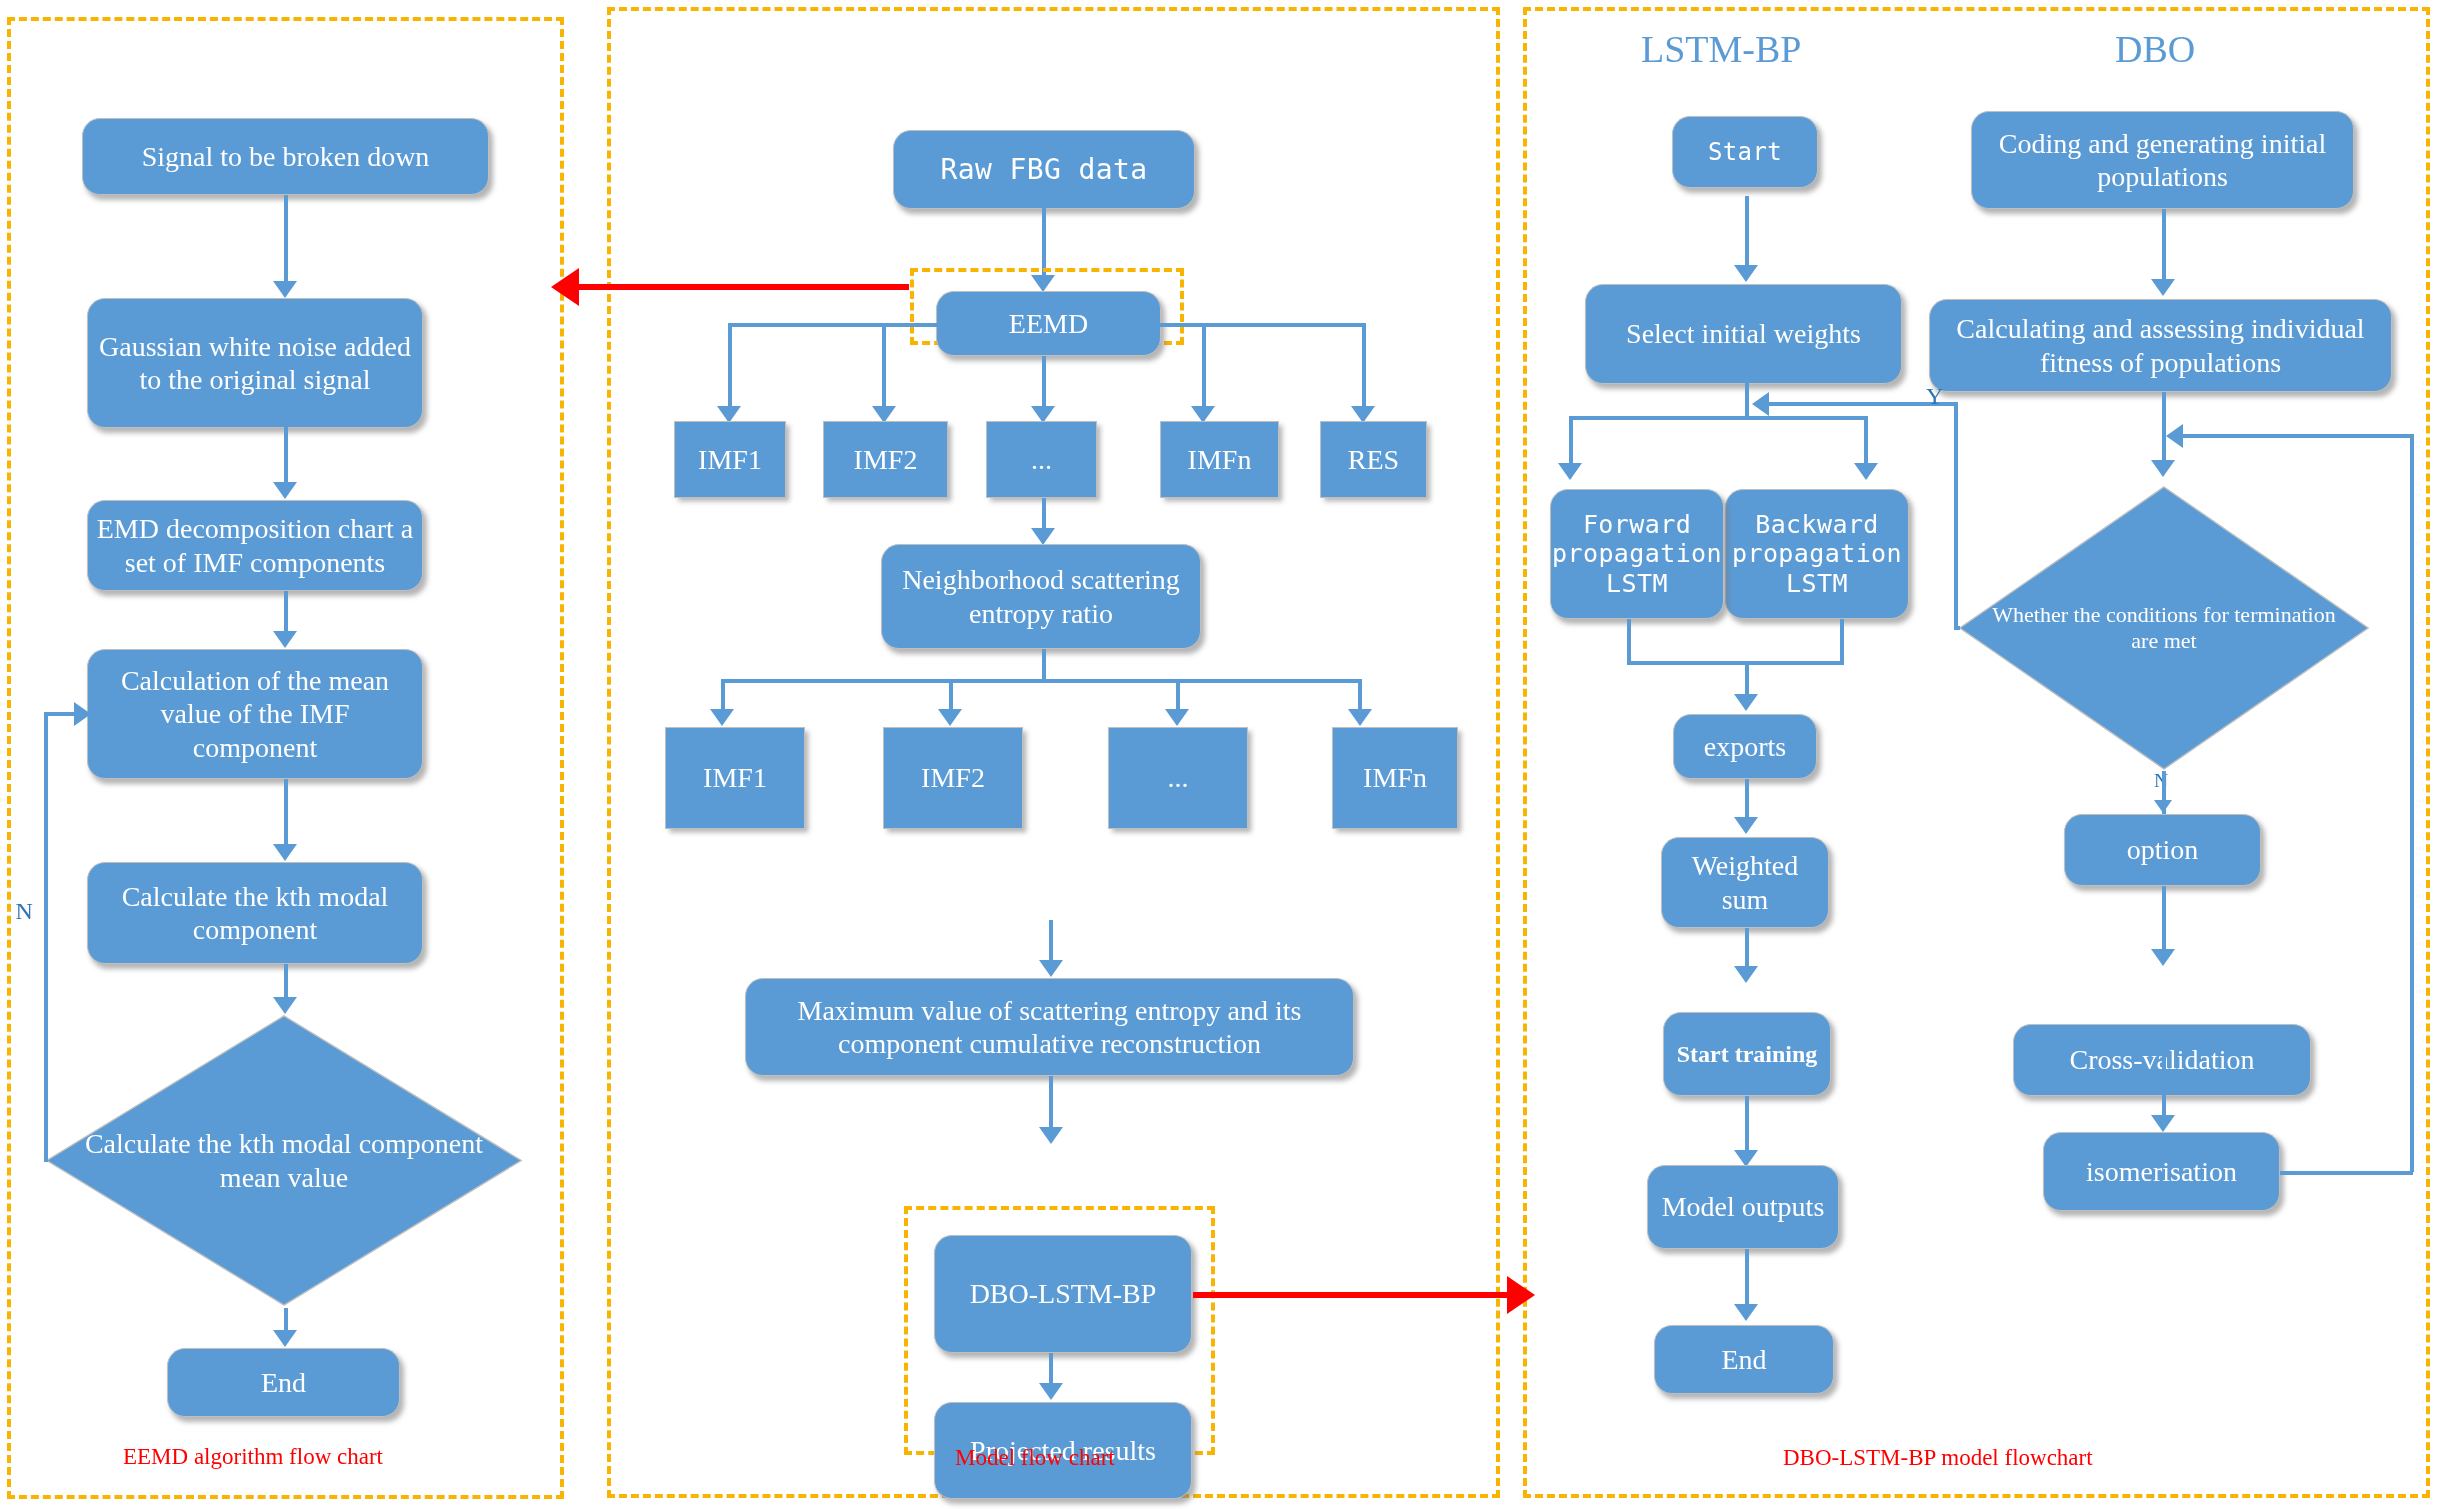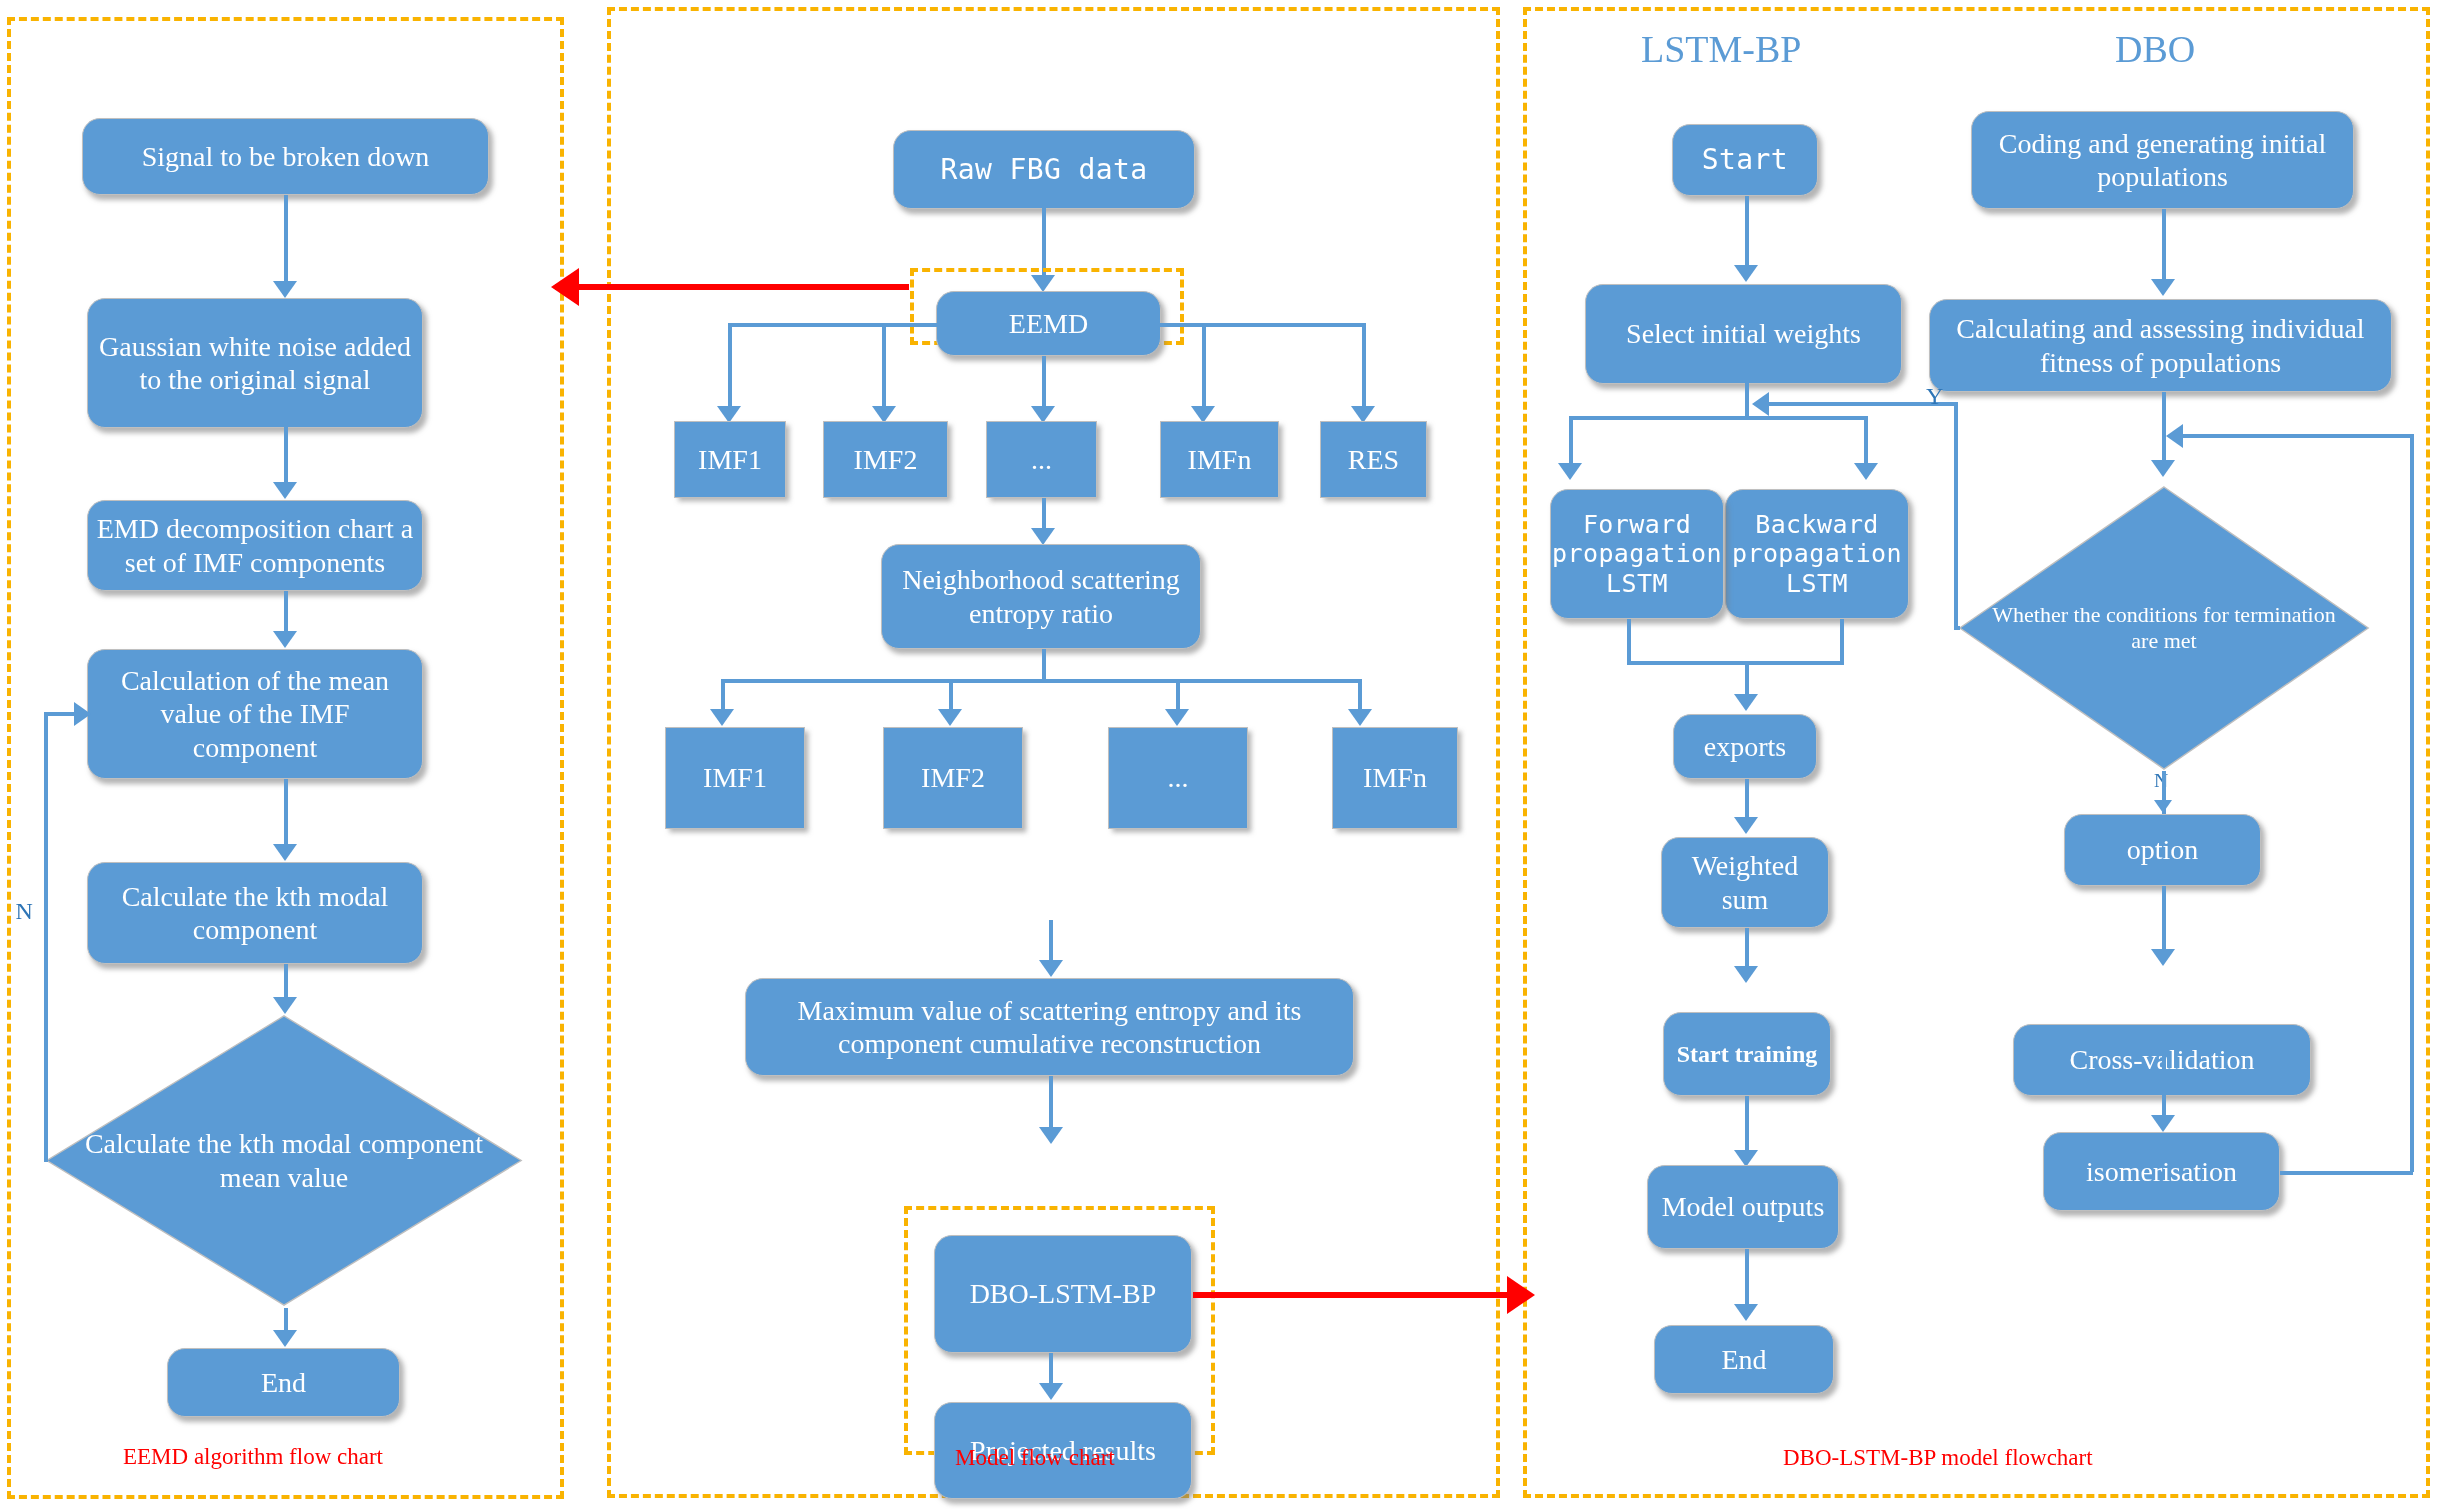--- a/index.html
+++ b/index.html
@@ -180,21 +180,21 @@
   <div class="ln vl" style="left:1049px;top:1353px;height:35px;"></div>
   <div class="arrow-d" style="left:1039px;top:1383px;"></div>
 
   <div class="node rounded" style="left:934px;top:1402px;width:258px;height:97px;font-size:28px;">Projected results</div>
 
   <div class="caption" style="left:955px;top:1445px;">Model flow chart</div>
 
   <div class="coltitle" style="left:1641px;top:27px;">LSTM-BP</div>
   <div class="coltitle" style="left:2115px;top:27px;">DBO</div>
 
-  <div class="node rounded mono" style="left:1672px;top:124px;width:146px;height:72px;font-size:28px;text-align:center;">Start</div>
+  <div class="node rounded mono" style="left:1672px;top:116px;width:146px;height:72px;font-size:24px;text-align:center;">Start</div>
 
   <div class="ln vl" style="left:1745px;top:196px;height:77px;"></div>
   <div class="arrow-d" style="left:1734px;top:265px;"></div>
 
   <div class="node rounded" style="left:1585px;top:284px;width:317px;height:100px;font-size:28px;">Select initial weights</div>
 
   <div class="ln vl" style="left:1745px;top:383px;height:35px;"></div>
   <div class="ln hl" style="left:1569px;top:416px;width:299px;"></div>
   <div class="ln vl" style="left:1569px;top:416px;height:53px;"></div>
   <div class="arrow-d" style="left:1558px;top:463px;"></div>

